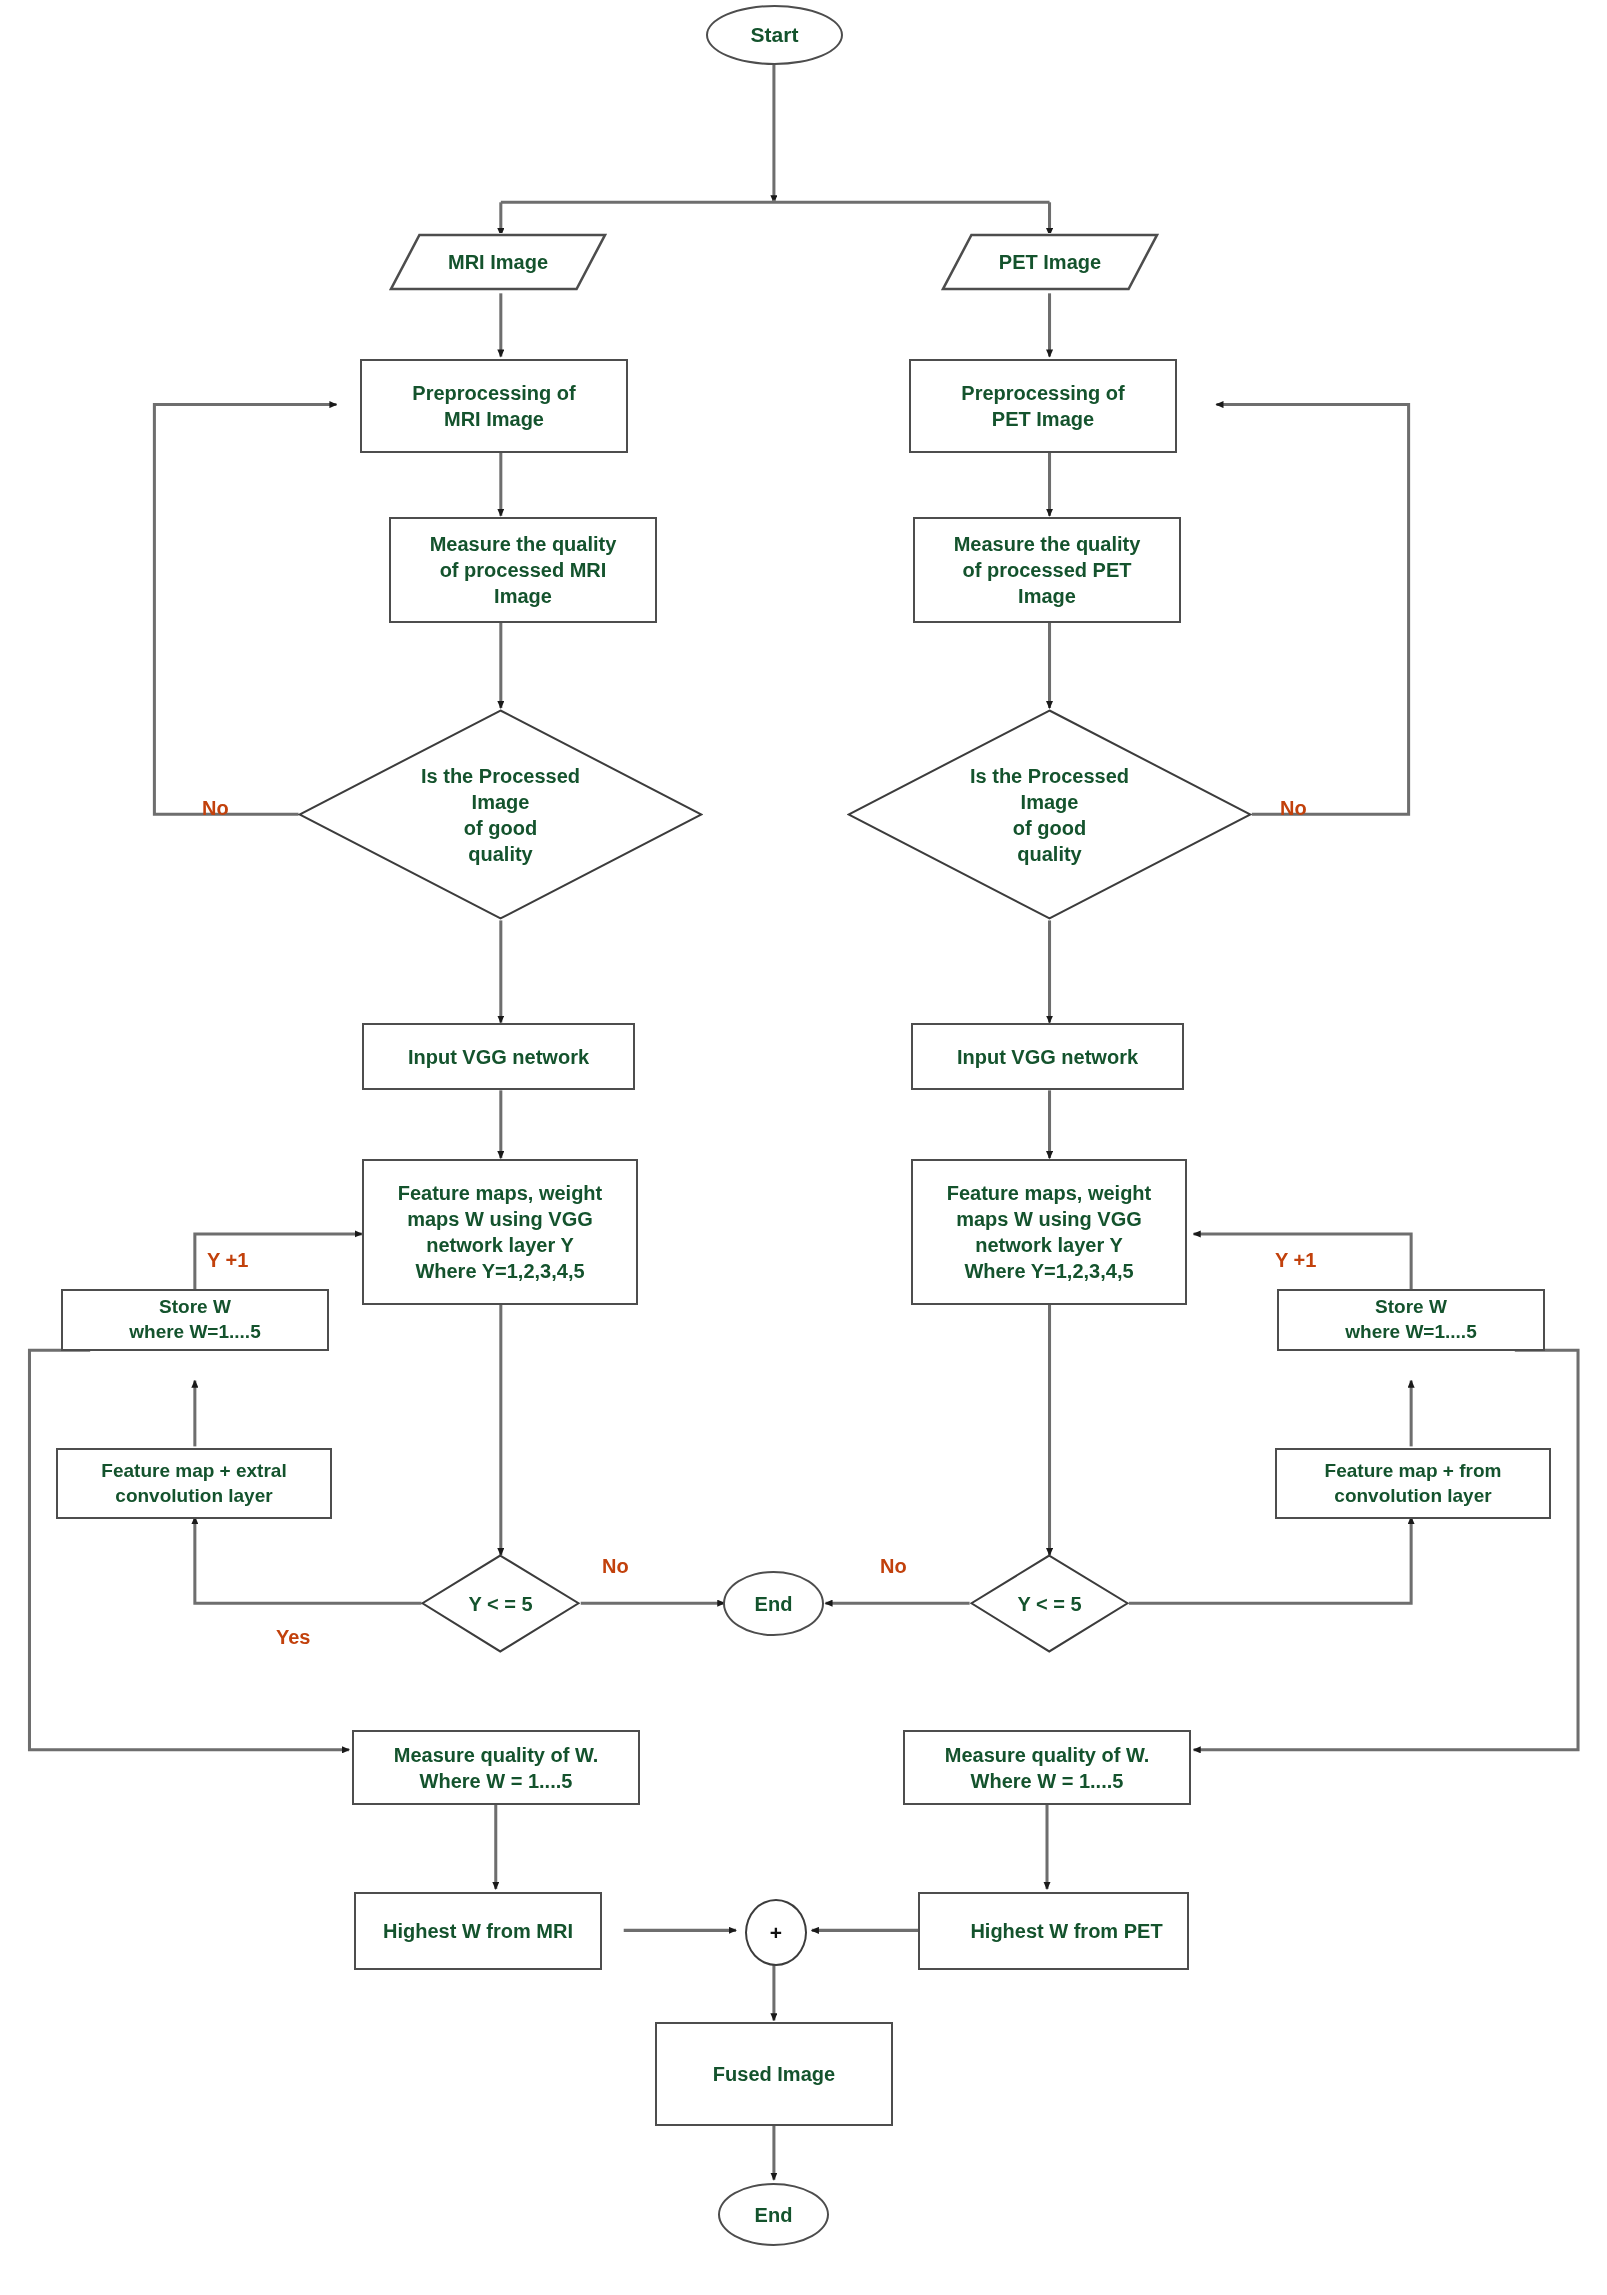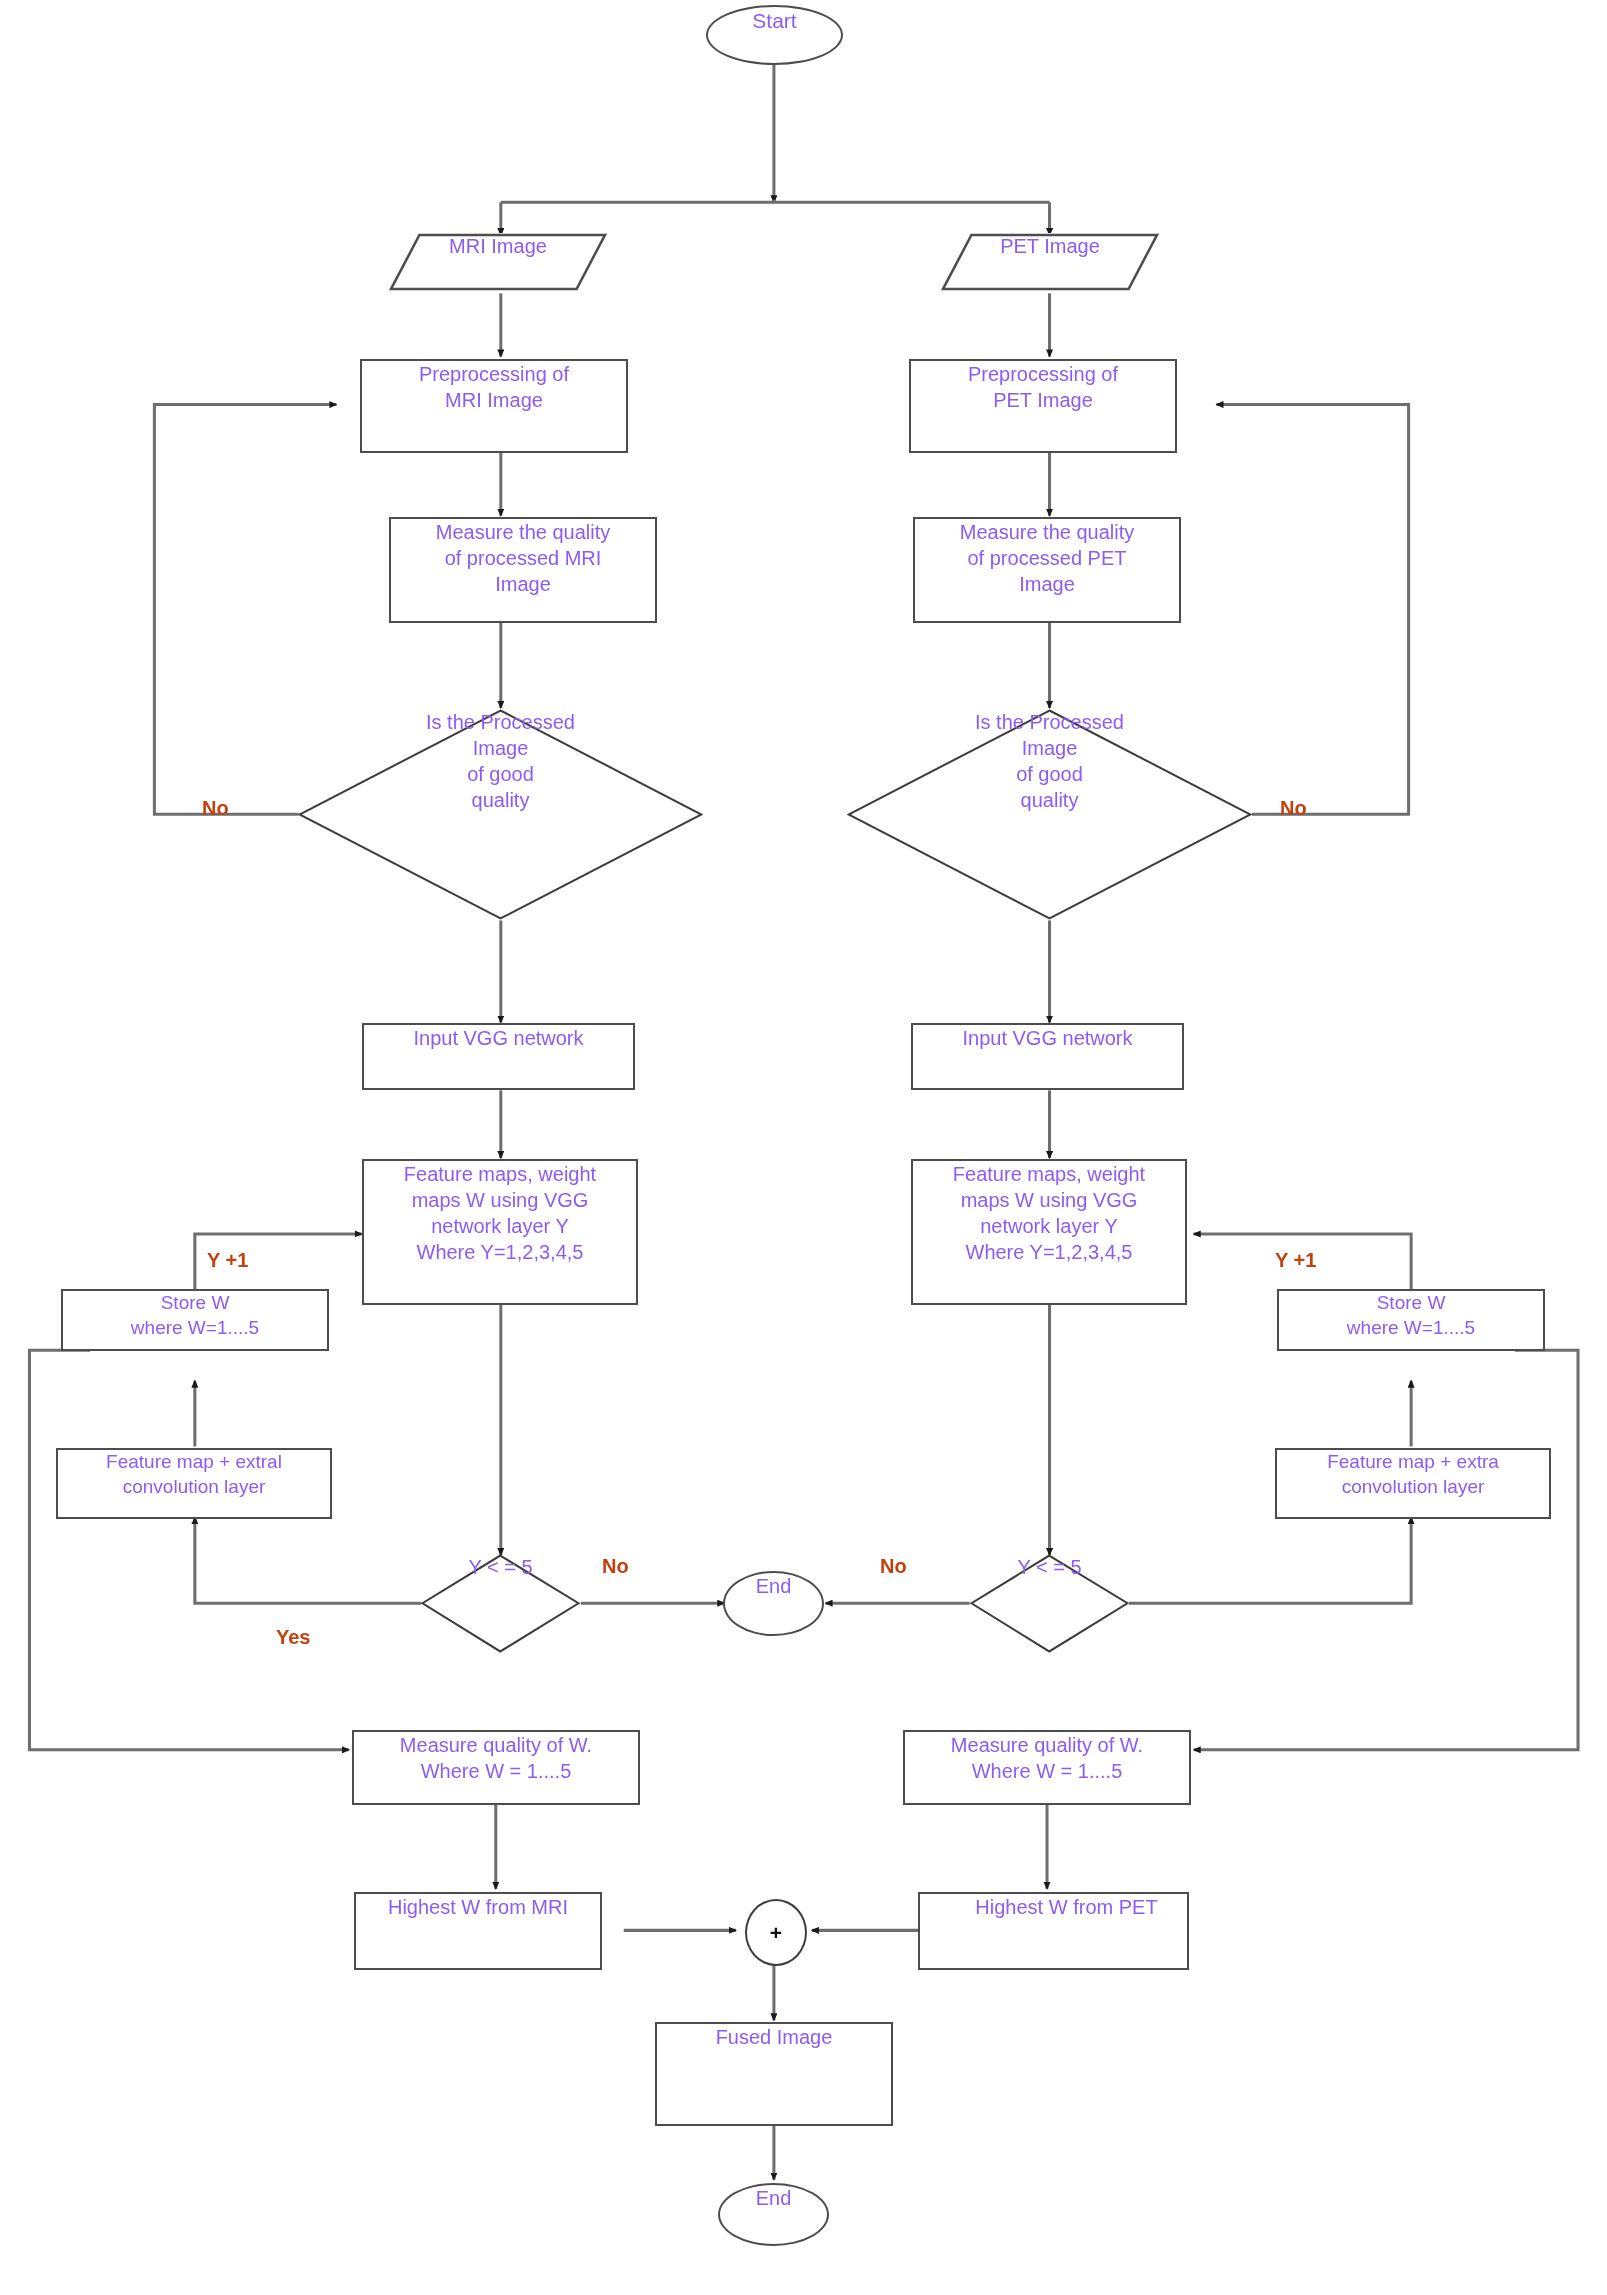--- a/index.html
+++ b/index.html
@@ -1,20 +1,20 @@
 <!DOCTYPE html>
 <html style="font-size:8px"><head>
 <meta charset="utf-8">
 <style>
   html,body{margin:0;padding:0;background:#fff;}
   body{font-family:"Liberation Sans","DejaVu Sans",sans-serif;}
   #canvas{position:relative;width:1607px;height:2295px;background:#ffffff;overflow:hidden;}
   svg.wires{position:absolute;left:0;top:0;width:1607px;height:2295px;}
-  .node{position:absolute;box-sizing:border-box;display:flex;justify-content:center;
-        text-align:center;color:#8b5cf6;font-weight:normal;line-height:1.30;}
+  .node{position:absolute;box-sizing:border-box;display:flex;align-items:center;justify-content:center;
+        text-align:center;color:#14532d;font-weight:bold;line-height:1.30;}
   .proc{border:2px solid #4d4d4d;background:#ffffff;}
   .proc .inner{padding:0 5px;}
   .term{border:2px solid #4d4d4d;border-radius:50%;background:#ffffff;}
   .para{background:#ffffff;}
   .para .pshape{position:absolute;left:0;top:0;width:100%;height:100%;}
   .para .ptext{position:relative;z-index:2;width:100%;text-align:center;}
   .diamond{background:transparent;}
   .diamond .dshape{position:absolute;left:0;top:0;width:100%;height:100%;}
   .diamond .dtext{position:relative;z-index:2;width:78%;text-align:center;}
   .edgelabel{position:absolute;color:#c2410c;font-weight:bold;white-space:nowrap;}
@@ -195,21 +195,21 @@
   </div>
 
   <div class="edgelabel f40" style="left:207px;top:1249px;">Y +1</div>
   <div class="edgelabel f40" style="left:1275px;top:1249px;">Y +1</div>
 
   <div class="node proc f38" style="left:56px;top:1448px;width:276px;height:71px;">
     <span class="inner" style="white-space:pre-line;">Feature map + extral
 convolution layer</span>
   </div>
   <div class="node proc f38" style="left:1275px;top:1448px;width:276px;height:71px;">
-    <span class="inner" style="white-space:pre-line;">Feature map + extra
+    <span class="inner" style="white-space:pre-line;">Feature map + from
 convolution layer</span>
   </div>
 
   <div class="node diamond f40" style="left:421px;top:1554px;width:159px;height:99px;">
     <svg class="dshape" viewBox="0 0 315 195" preserveAspectRatio="none">
       <polygon points="157,3 312,97 157,192 3,97" fill="#ffffff" stroke="#3c3c3c" stroke-width="4"></polygon>
     </svg>
     <span class="dtext">Y &lt; = 5</span>
   </div>
   <div class="node diamond f40" style="left:970px;top:1554px;width:159px;height:99px;">

